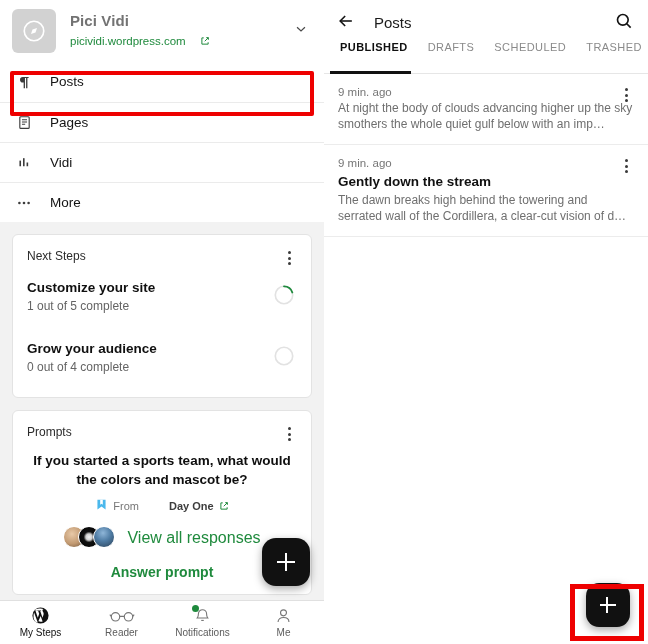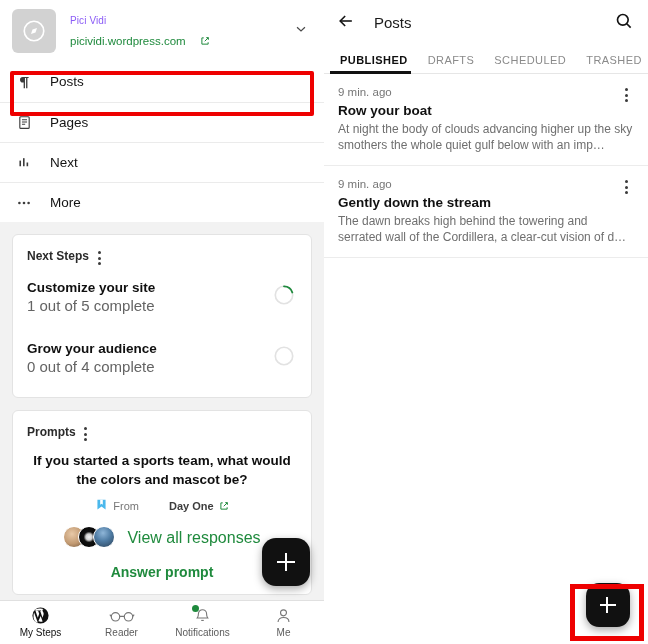--- a/index.html
+++ b/index.html
@@ -28,21 +28,21 @@
     height: 62px;
   }
   .site-avatar {
     width: 44px; height: 44px; border-radius: 6px;
     background: #d2d2d2;
     display: flex; align-items: center; justify-content: center;
     flex: 0 0 auto;
   }
   .site-meta { margin-left: 14px; flex: 1 1 auto; min-width: 0; }
   .site-title {
-    font-size: 10px; font-weight: normal; color: #8b5cf6;
+    font-size: 15px; font-weight: bold; color: #737373;
     letter-spacing: .1px; line-height: 18px;
   }
   .site-url-row { display: flex; align-items: center; gap: 14px; margin-top: 2px; }
   .site-url { font-size: 11.5px; color: #1f8a3d; line-height: 14px; }
   .chev { flex: 0 0 auto; padding: 4px 2px; color: #4a4a4a; }
 
   
   .menu-card { background: #ffffff; }
   .menu-item {
     display: flex; align-items: center;
@@ -68,37 +68,36 @@
   }
 
   
   .card {
     margin: 12px 12px 0 12px;
     background: #ffffff;
     border: 1px solid #e3e3e3;
     border-radius: 6px;
   }
   .card-head {
-    display: flex; align-items: flex-start; justify-content: flex-start;
+    display: flex; align-items: flex-start; justify-content: space-between;
     padding: 14px 12px 4px 14px;
-    font-weight: bold;
   }
   .card-head-title { font-size: 12px; color: #2b2b2b; line-height: 15px; }
   .kebab { width: 20px; display: flex; flex-direction: column; align-items: center;
     gap: 2.5px; padding-top: 2px; }
   .kebab i { width: 3px; height: 3px; border-radius: 50%; background: #3a3a3a; display: block; }
 
   
   .ns-row {
     display: flex; align-items: center; justify-content: space-between;
     padding: 10px 16px 10px 14px;
   }
   .ns-row.second { padding-top: 16px; padding-bottom: 22px; }
   .ns-title { font-size: 13.5px; font-weight: bold; color: #101010; line-height: 17px; }
-  .ns-sub { font-size: 15px; color: #646464; line-height: 16px; margin-top: 2px; }
+  .ns-sub { font-size: 12px; color: #646464; line-height: 16px; margin-top: 2px; }
 
   
   .prompt-body { padding: 2px 12px 14px 12px; text-align: center; }
   .prompt-q {
     font-size: 13.5px; font-weight: bold; color: #0e0e0e;
     line-height: 19px; padding: 4px 4px 0 4px;
   }
   .prompt-from {
     display: flex; align-items: center; justify-content: center; gap: 5px;
     margin-top: 8px;
@@ -171,21 +170,21 @@
     height: 46px; padding: 0 14px 0 12px; gap: 18px;
   }
   .rp-title { font-size: 15px; color: #1a1a1a; flex: 1 1 auto; line-height: 18px; }
   .rp-tabs {
     display: flex; align-items: flex-end;
     height: 28px; padding-left: 6px;
     border-bottom: 1px solid #e6e6e6; position: relative;
   }
   .rp-tab {
     font-size: 11px; letter-spacing: .45px;
-    color: #8a8a8a; padding: 0 10px 7px 10px; white-space: nowrap;
+    color: #8a8a8a; padding: 0 10px 20px 10px; white-space: nowrap;
   }
   .rp-tab.active { color: #101010; font-weight: bold; }
   .tab-underline {
     position: absolute; left: 6px; bottom: -1px;
     width: 81px; height: 3px; background: #111111;
   }
   .post-item { padding: 11px 14px 12px 14px; border-bottom: 1px solid #ececec; position: relative; }
   .post-time { font-size: 11.5px; color: #767676; line-height: 14px; }
   .post-title { font-size: 13.5px; font-weight: bold; color: #111111; line-height: 18px; margin-top: 3px; }
   .post-excerpt { font-size: 12px; color: #6f6f6f; line-height: 16px; margin-top: 1px; }
@@ -265,21 +264,21 @@
         </div>
 
         <div class="menu-item">
           <span class="menu-icon">
             <svg width="15" height="15" viewBox="0 0 16 16" fill="#3c3c3c">
               <rect x="2.6" y="6" width="1.7" height="6"></rect>
               <rect x="6.4" y="3.4" width="1.7" height="8.6"></rect>
               <rect x="10.2" y="8" width="1.7" height="4"></rect>
             </svg>
           </span>
-          <span class="menu-label">Next</span>
+          <span class="menu-label">Vidi</span>
         </div>
 
         <div class="menu-item">
           <span class="menu-icon">
             <svg width="16" height="16" viewBox="0 0 16 16" fill="#3c3c3c">
               <circle cx="3.4" cy="8" r="1.3"></circle>
               <circle cx="8" cy="8" r="1.3"></circle>
               <circle cx="12.6" cy="8" r="1.3"></circle>
             </svg>
           </span>
@@ -443,21 +442,20 @@
       <span class="rp-tab active">PUBLISHED</span>
       <span class="rp-tab">DRAFTS</span>
       <span class="rp-tab">SCHEDULED</span>
       <span class="rp-tab">TRASHED</span>
       <span class="tab-underline"></span>
     </div>
 
     <div>
       <div class="post-item">
         <div class="post-time">9 min. ago</div>
-        <div class="post-title">Row your boat</div>
         <div class="post-excerpt">At night the body of clouds advancing higher up the sky smothers the whole quiet gulf below with an imp…</div>
         <span class="kebab post-kebab">
           <i></i>
             <i></i>
             <i></i>
         </span>
       </div>
 
       <div class="post-item">
         <div class="post-time">9 min. ago</div>

